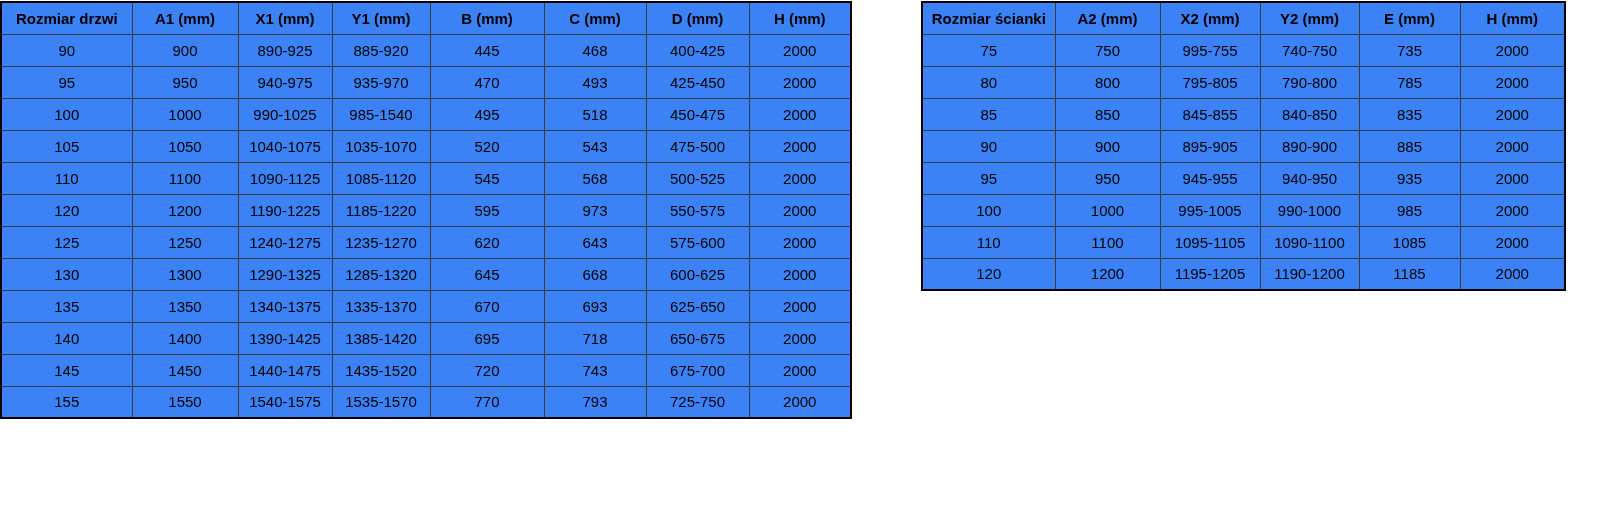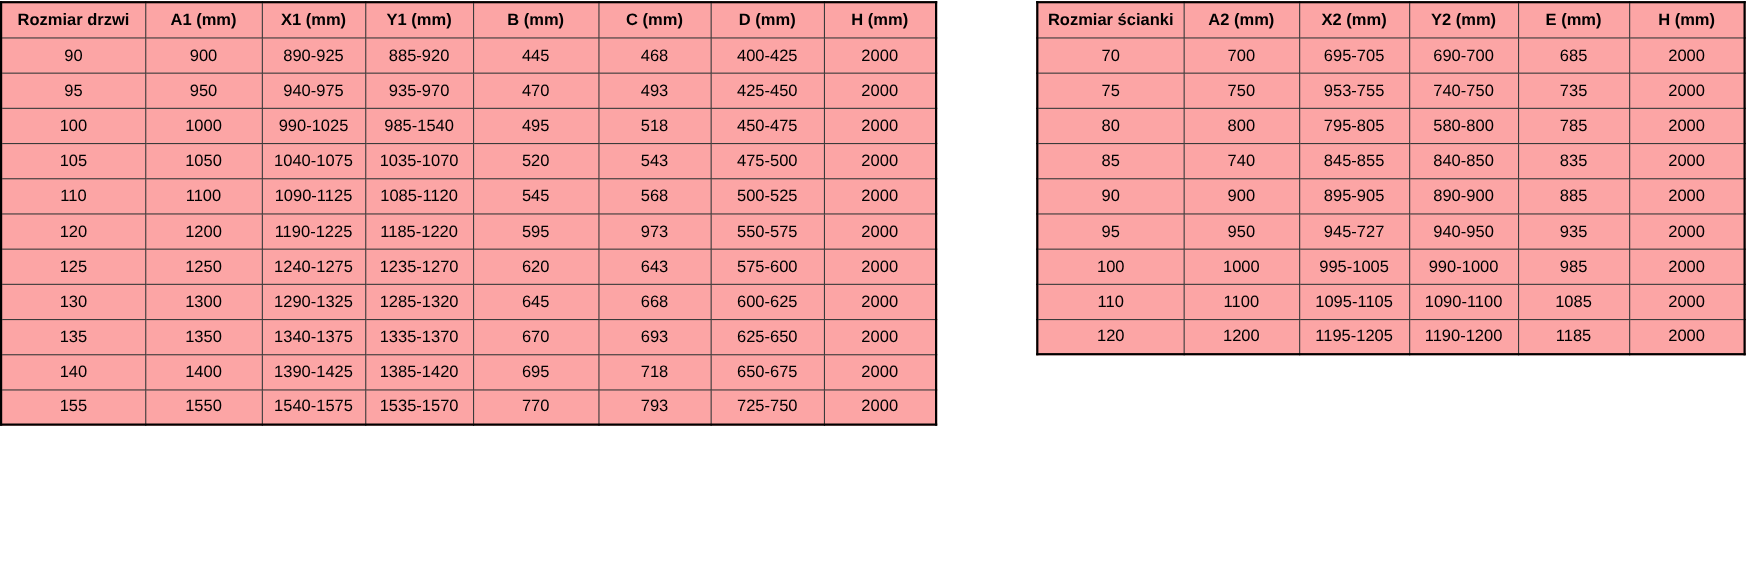--- a/index.html
+++ b/index.html
@@ -15,21 +15,21 @@
     position: relative;
     width: 1600px;
     height: 514px;
     background: #ffffff;
   }
   table.spec {
     position: absolute;
     top: 1px;
     border-collapse: collapse;
     table-layout: fixed;
-    background: #fca5a5;
+    background: #3b82f6;
     border: 2px solid #000000;
   }
   table.spec th, table.spec td {
     border: 1px solid #3a3a3a;
     text-align: center;
     vertical-align: middle;
     font-size: 15px;
     color: #000000;
     padding: 0 2px;
     height: 30px;
@@ -37,21 +37,21 @@
     white-space: nowrap;
     overflow: hidden;
   }
   table.spec th {
     font-weight: 700;
   }
   table.spec tr {
     height: 32px;
   }
   #door-table { left: 0px; width: 850px; }
-  #panel-table { left: 942px; width: 643px; }
+  #panel-table { left: 921px; width: 643px; }
 </style>
 </head>
 <body>
 
 <div class="canvas">
 
   <table class="spec" id="door-table">
     <colgroup>
       <col style="width:131px">
       <col style="width:106px">
@@ -169,20 +169,30 @@
           <td>140</td>
           <td>1400</td>
           <td>1390-1425</td>
           <td>1385-1420</td>
           <td>695</td>
           <td>718</td>
           <td>650-675</td>
           <td>2000</td>
         </tr>
         <tr>
+          <td>145</td>
+          <td>1450</td>
+          <td>1440-1475</td>
+          <td>1435-1520</td>
+          <td>720</td>
+          <td>743</td>
+          <td>675-700</td>
+          <td>2000</td>
+        </tr>
+        <tr>
           <td>155</td>
           <td>1550</td>
           <td>1540-1575</td>
           <td>1535-1570</td>
           <td>770</td>
           <td>793</td>
           <td>725-750</td>
           <td>2000</td>
         </tr>
       </tbody>
@@ -202,63 +212,55 @@
           <th>Rozmiar ścianki</th>
           <th>A2 (mm)</th>
           <th>X2 (mm)</th>
           <th>Y2 (mm)</th>
           <th>E (mm)</th>
           <th>H (mm)</th>
         </tr>
     </thead>
     <tbody>
         <tr>
-          <td>70</td>
-          <td>700</td>
-          <td>695-705</td>
-          <td>690-700</td>
-          <td>685</td>
-          <td>2000</td>
-        </tr>
-        <tr>
           <td>75</td>
           <td>750</td>
-          <td>953-755</td>
+          <td>995-755</td>
           <td>740-750</td>
           <td>735</td>
           <td>2000</td>
         </tr>
         <tr>
           <td>80</td>
           <td>800</td>
           <td>795-805</td>
-          <td>580-800</td>
+          <td>790-800</td>
           <td>785</td>
           <td>2000</td>
         </tr>
         <tr>
           <td>85</td>
-          <td>740</td>
+          <td>850</td>
           <td>845-855</td>
           <td>840-850</td>
           <td>835</td>
           <td>2000</td>
         </tr>
         <tr>
           <td>90</td>
           <td>900</td>
           <td>895-905</td>
           <td>890-900</td>
           <td>885</td>
           <td>2000</td>
         </tr>
         <tr>
           <td>95</td>
           <td>950</td>
-          <td>945-727</td>
+          <td>945-955</td>
           <td>940-950</td>
           <td>935</td>
           <td>2000</td>
         </tr>
         <tr>
           <td>100</td>
           <td>1000</td>
           <td>995-1005</td>
           <td>990-1000</td>
           <td>985</td>

